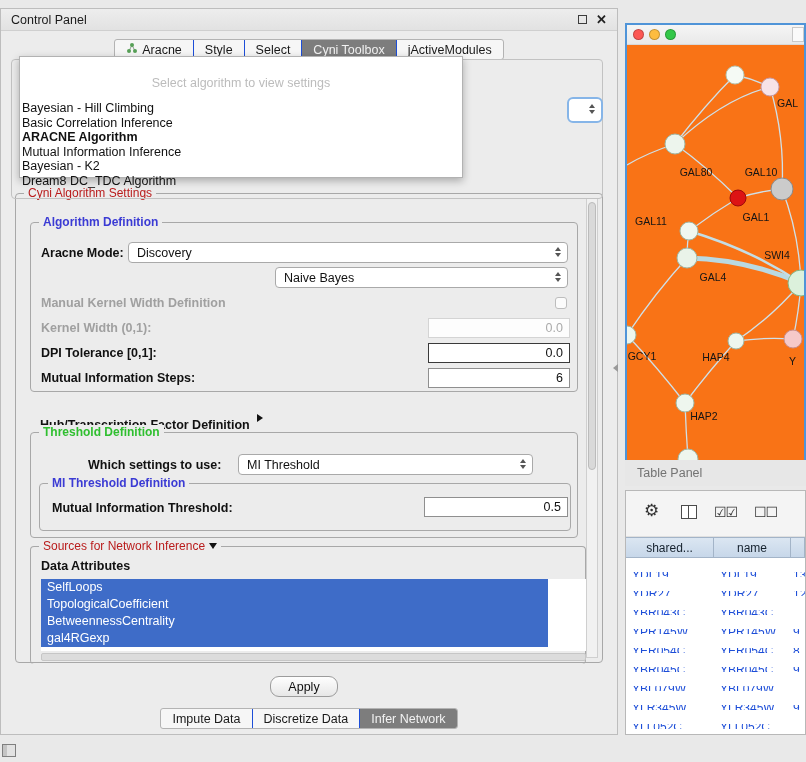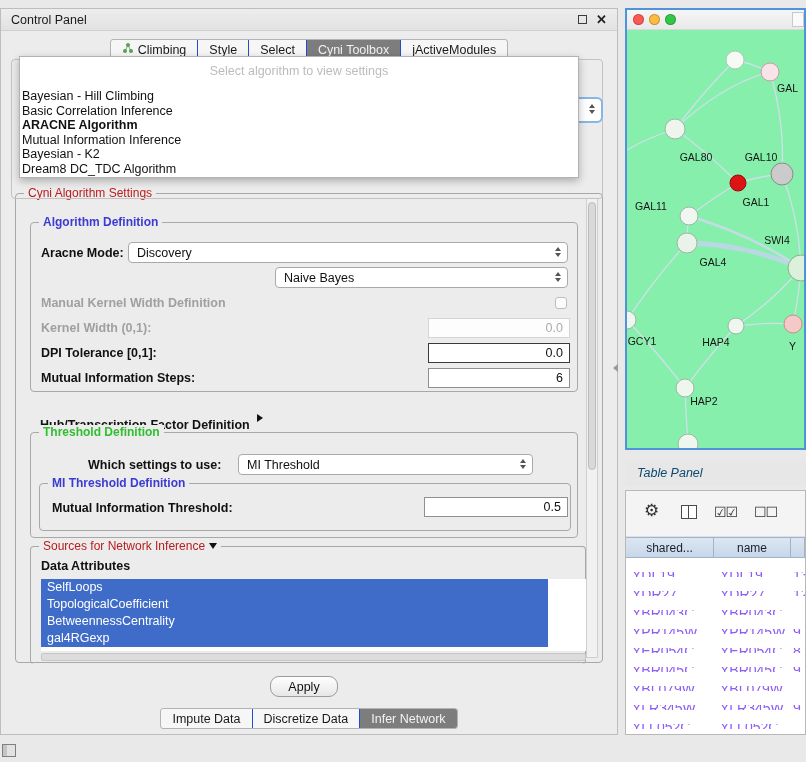--- a/index.html
+++ b/index.html
@@ -17,21 +17,21 @@
   .tabbar-wrap{position:absolute;left:0;width:100%;display:flex;justify-content:center;}
   .tabbar{display:flex;border:1px solid #b3b3b3;border-radius:3px;overflow:hidden;background:#f6f6f6;height:21px;}
   .tab{display:flex;align-items:center;gap:4px;padding:0 11px;font-size:12.5px;color:#1a1a1a;border-left:1px solid #1d4ed8;white-space:nowrap;}
   .tab:first-child{border-left:none;}
   .tab.selected{background:#7d7d7d;color:#f2f2f2;}
 
   .tab-frame{position:absolute;left:10px;top:50px;width:592px;height:140px;border:1px solid #c2c2c2;border-radius:4px;z-index:1;}
   .combo-fragment{position:absolute;left:566px;top:88px;width:36px;height:26px;background:#fff;border:2px solid #86b5e8;border-radius:6px;z-index:5;}
 
   
-  .algo-overlay{position:absolute;left:18px;top:47px;width:560px;height:122px;background:#fff;border:1px solid #b2b2b2;box-shadow:0 3px 8px rgba(0,0,0,.28);z-index:30;padding-top:6px;}
+  .algo-overlay{position:absolute;left:18px;top:47px;width:444px;height:122px;background:#fff;border:1px solid #b2b2b2;box-shadow:0 3px 8px rgba(0,0,0,.28);z-index:30;padding-top:18px;}
   .algo-placeholder{text-align:center;color:#bcbcbc;font-size:12.5px;height:16px;line-height:16px;}
   .algo-options{margin-top:10px;}
   .algo-option{height:14.5px;line-height:14.5px;font-size:12.5px;color:#111;padding-left:2px;white-space:nowrap;}
   .algo-option.selected{font-weight:bold;}
 
   
   .groupbox{position:absolute;border:1px solid #a8a8a8;border-radius:4px;}
   .legend{position:absolute;top:-8px;left:8px;background:#ececec;padding:0 4px;font-size:12px;color:#b91c1c;white-space:nowrap;display:flex;align-items:center;gap:4px;}
   .legend.blue{color:#3b3bd4;font-weight:bold;}
   .legend.green{color:#2fbf2f;font-weight:bold;}
@@ -58,39 +58,39 @@
   .src-list{position:absolute;background:#fff;}
   .src-item{height:17px;line-height:17px;width:507px;background:#3e6cc8;color:#fff;font-size:12.5px;padding-left:6px;white-space:nowrap;overflow:hidden;}
   .hscroll{position:absolute;background:#dcdcdc;border:1px solid #c6c6c6;border-radius:2px;}
 
   .scrollbar{position:absolute;width:12px;background:#f1f1f1;border:1px solid #cfcfcf;}
   .scroll-thumb{position:absolute;left:1px;width:8px;background:#d9d9d9;border:1px solid #bbb;border-radius:5px;}
 
   .apply-btn{position:absolute;left:269px;top:667px;width:68px;height:21px;background:linear-gradient(#fefefe,#e7e7e7);border:1px solid #9c9c9c;border-radius:9px;font-size:12.5px;color:#111;display:flex;align-items:center;justify-content:center;}
 
   
-  .netwin{position:absolute;left:625px;top:8px;width:181px;height:442px;border:2px solid #4f94d8;background:#86efac;overflow:hidden;}
+  .netwin{position:absolute;left:625px;top:23px;width:181px;height:442px;border:2px solid #4f94d8;background:#f97316;overflow:hidden;}
   .net-titlebar{position:relative;height:20px;background:linear-gradient(#f5f5f5,#e9e9e9);border-bottom:1px solid #d8d8d8;}
   .tlight{position:absolute;top:4px;width:11px;height:11px;border-radius:50%;border:1px solid rgba(0,0,0,.22);}
   .net-frag{position:absolute;right:0;top:2px;width:12px;height:15px;background:#fafafa;border:1px solid #c9c9c9;}
   .net-canvas{position:relative;width:177px;height:418px;}
 
   
-  .tp-bar{position:absolute;left:625px;top:460px;width:181px;height:26px;background:#e7e7e7;display:flex;align-items:center;padding-left:12px;font-size:12.5px;color:#0c4a6e;font-style:italic;}
+  .tp-bar{position:absolute;left:625px;top:460px;width:181px;height:26px;background:#e7e7e7;display:flex;align-items:center;padding-left:12px;font-size:12.5px;color:#737373;}
   .tablewin{position:absolute;left:625px;top:490px;width:181px;height:245px;background:#fff;border:1px solid #b8b8b8;overflow:hidden;}
   .t-toolbar{position:relative;height:46px;background:#f4f4f4;border-bottom:1px solid #e0e0e0;}
   .gear{position:absolute;left:18px;top:11px;font-size:17px;color:#333;line-height:1;}
   .colicon{position:absolute;left:55px;top:14px;width:16px;height:14px;border:1.5px solid #4a4a4a;background:#fff;}
   .colicon::after{content:"";position:absolute;left:5.5px;top:0;width:0;height:100%;border-left:1.5px solid #4a4a4a;}
   .ckpair{position:absolute;top:10px;font-size:14px;color:#333;letter-spacing:-1px;line-height:1.6;}
   .thead{display:flex;height:21px;}
   .hcell{background:linear-gradient(#dbe6f2,#c7d7e9);border-right:1px solid #a3b4c8;border-bottom:1px solid #a3b4c8;border-top:1px solid #a3b4c8;font-size:12px;color:#16222e;display:flex;align-items:center;justify-content:center;overflow:hidden;white-space:nowrap;}
   .c0{width:88px;} .c1{width:77px;} .c2{flex:1;}
   .trow{display:flex;height:19px;}
-  .tcell{font-size:14px;color:#8b5cf6;display:flex;align-items:center;padding-left:6px;overflow:hidden;white-space:nowrap;margin-top:14px;}
+  .tcell{font-size:12px;color:#1d4ed8;display:flex;align-items:center;padding-left:6px;overflow:hidden;white-space:nowrap;margin-top:14px;}
   .tcell.c2{padding-left:2px;}
 
   .collapse-arrow{position:absolute;left:613px;top:364px;width:0;height:0;border-top:4px solid transparent;border-bottom:4px solid transparent;border-right:5px solid #9a9a9a;}
   .mini-icon{position:absolute;left:2px;top:744px;width:14px;height:13px;border:1.5px solid #7f7f7f;background:#e2e2e2;}
   .mini-icon::after{content:"";position:absolute;left:0;top:0;width:4px;height:100%;background:#c4c4c4;}
 </style>
 </head>
 <body>
 
 <div class="stage">
@@ -108,21 +108,21 @@
       <div class="tabbar">
         <div class="tab">
           <span>
             <svg width="12" height="12">
                 <path d="M6,3 L3,9 M6,3 L9,9" stroke="#8a9a8a" stroke-width="1" fill="none"></path>
                 <circle cx="3" cy="9" r="2" fill="#57a057"></circle>
                 <circle cx="9" cy="9" r="2" fill="#57a057"></circle>
                 <circle cx="6" cy="3" r="2" fill="#57a057"></circle>
               </svg>
           </span>
-          <span>Climbing</span>
+          <span>Aracne</span>
         </div>
         <div class="tab">
             <span>Style</span>
           </div>
         <div class="tab">
             <span>Select</span>
           </div>
         <div class="tab selected">
             <span>Cyni Toolbox</span>
           </div>

